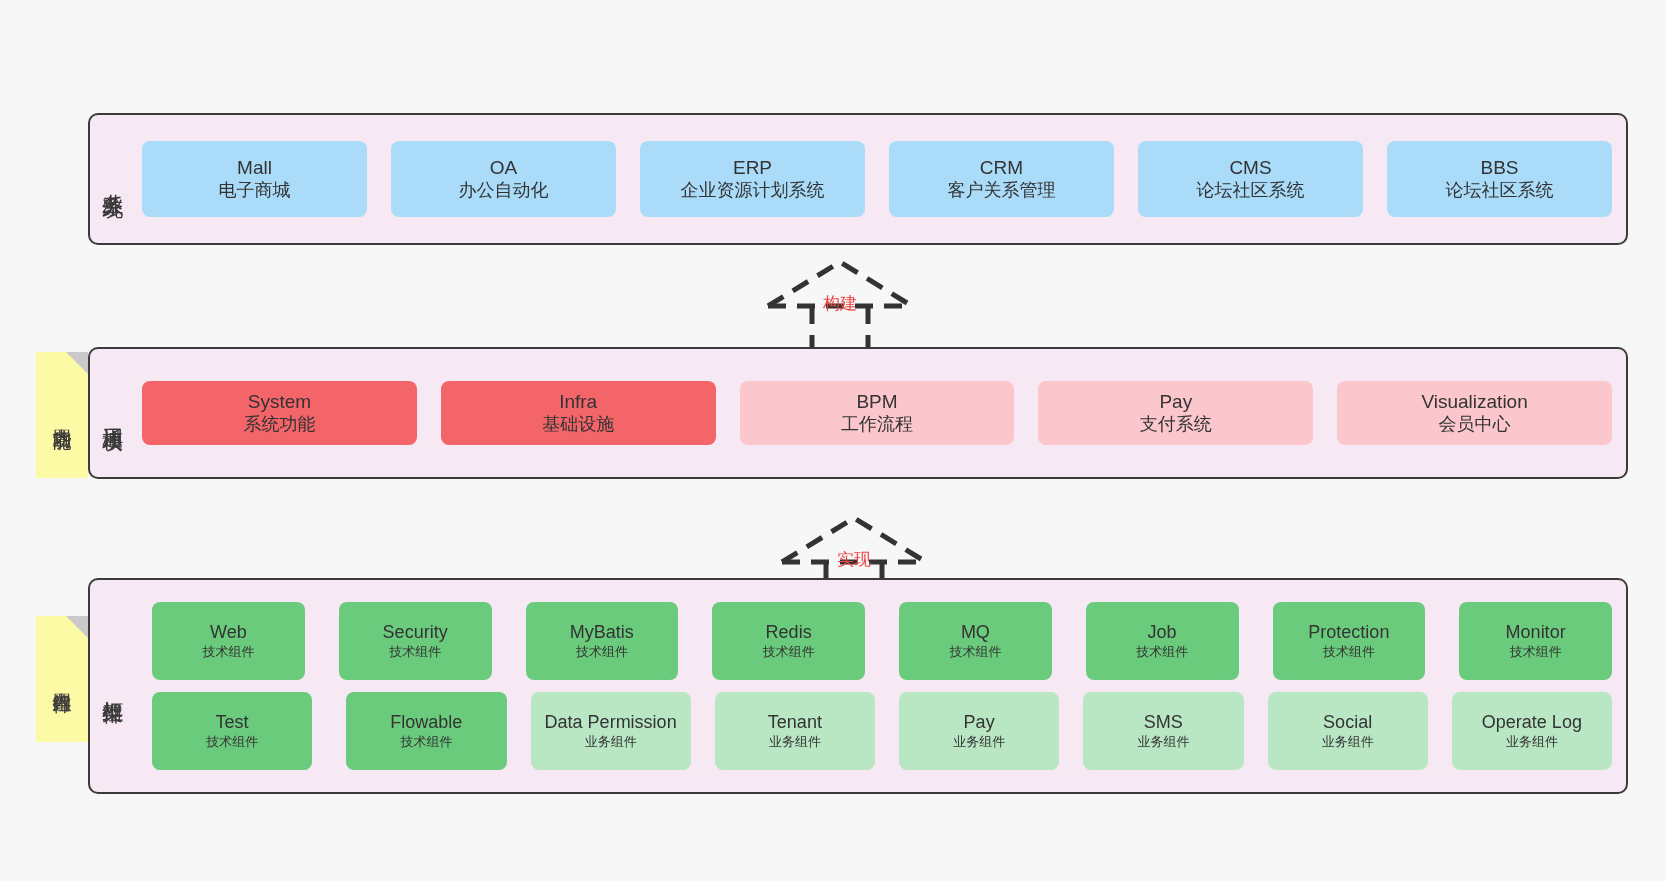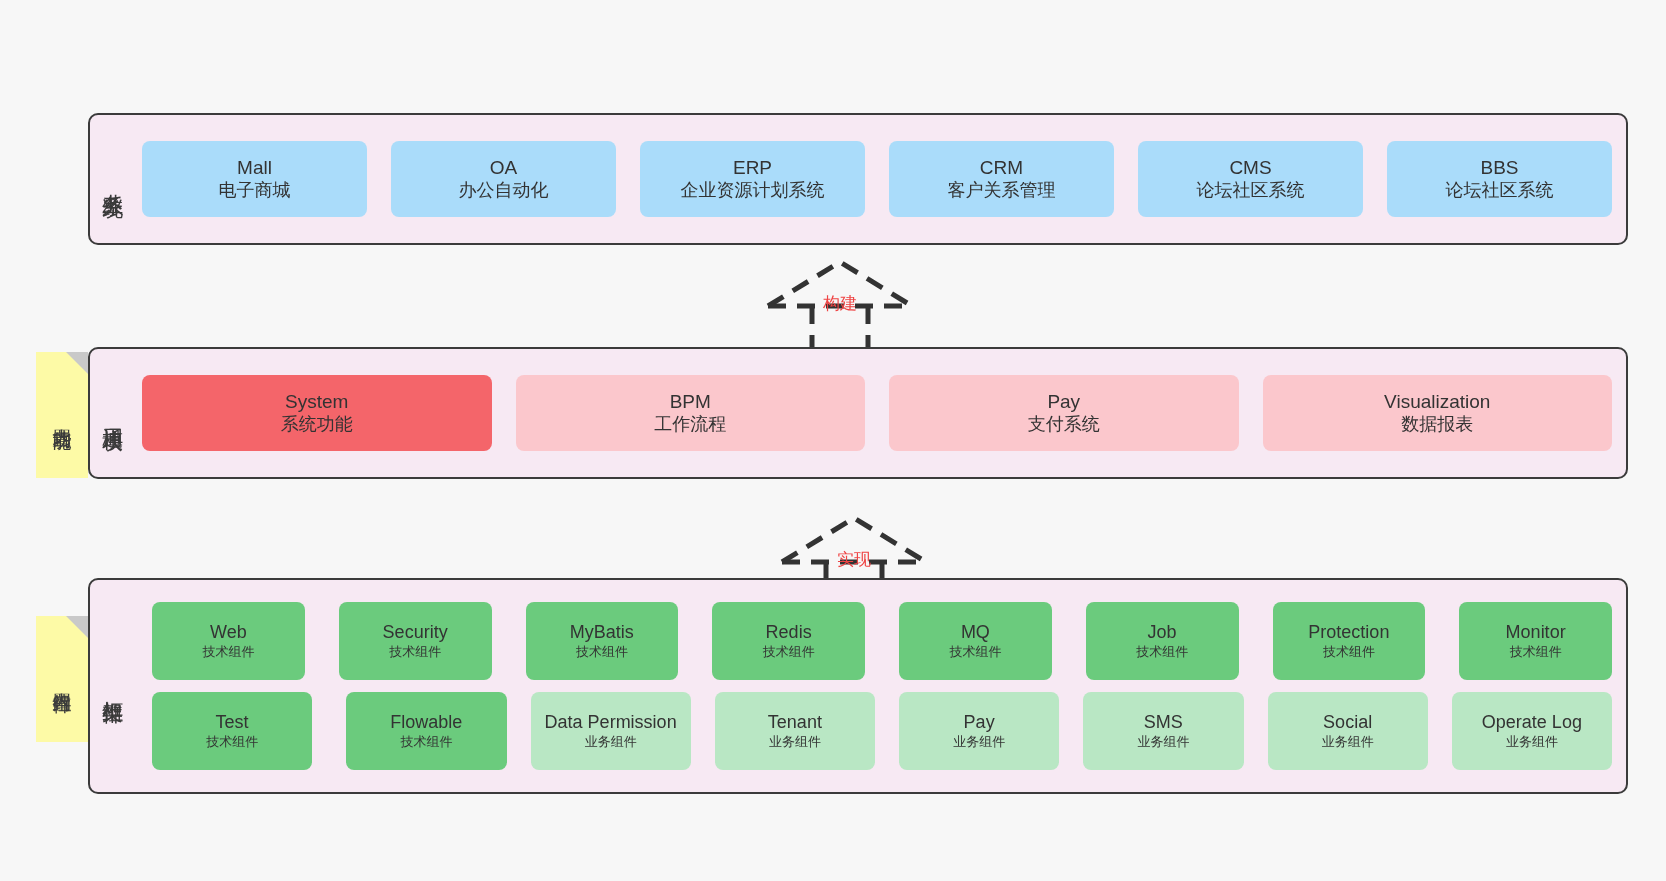--- a/index.html
+++ b/index.html
@@ -85,21 +85,21 @@
     font-size: 18px;
     white-space: nowrap;
   }
   .cell.wrap .en { white-space: normal; }
 
   
   #panel-business { left: 88px; top: 113px; width: 1540px; height: 132px; }
   #panel-business .cell { height: 76px; background: #aadcfa; }
 
   #panel-common { left: 88px; top: 347px; width: 1540px; height: 132px; }
-  #panel-common .cell { height: 76px; background: #fbc7cc; }
+  #panel-common .cell { height: 64px; background: #fbc7cc; }
   #panel-common .cell.strong { background: #f4656a; }
 
   #panel-framework { left: 88px; top: 578px; width: 1540px; height: 216px; }
   #panel-framework .cell { height: 78px; }
   #panel-framework .cell.tech { background: #6bcb7d; margin-left: 10px; }
   #panel-framework .cell.biz  { background: #b9e7c4; }
   #panel-framework .layer-body { gap: 12px; }
   #panel-framework .cell .en { font-size: 18px; }
   #panel-framework .cell .cn { font-size: 13px; }
 
@@ -211,31 +211,35 @@
   </div>
 
   <div class="layer-panel" id="panel-common">
     <div class="layer-label">通用模块</div>
     <div class="layer-body">
       <div class="cell-row">
         <div class="cell strong">
           <span class="en">System</span>
           <span class="cn">系统功能</span>
         </div>
+        <div class="cell strong">
+          <span class="en">Infra</span>
+          <span class="cn">基础设施</span>
+        </div>
         <div class="cell">
           <span class="en">BPM</span>
           <span class="cn">工作流程</span>
         </div>
         <div class="cell">
           <span class="en">Pay</span>
           <span class="cn">支付系统</span>
         </div>
         <div class="cell">
           <span class="en">Visualization</span>
-          <span class="cn">数据报表</span>
+          <span class="cn">会员中心</span>
         </div>
       </div>
     </div>
   </div>
 
   <div class="connector" id="connector-implement">
     <svg width="180" height="92" viewBox="0 0 180 92">
       <path d="M 18 50 L 90 6 L 162 50" fill="none" stroke="#333333" stroke-width="5" stroke-dasharray="18,11" stroke-linecap="butt"></path>
       <path d="M 18 50 L 162 50" fill="none" stroke="#333333" stroke-width="5" stroke-dasharray="18,11" stroke-linecap="butt"></path>
       <path d="M 62 50 L 62 92" fill="none" stroke="#333333" stroke-width="5" stroke-dasharray="18,11" stroke-linecap="butt"></path>

